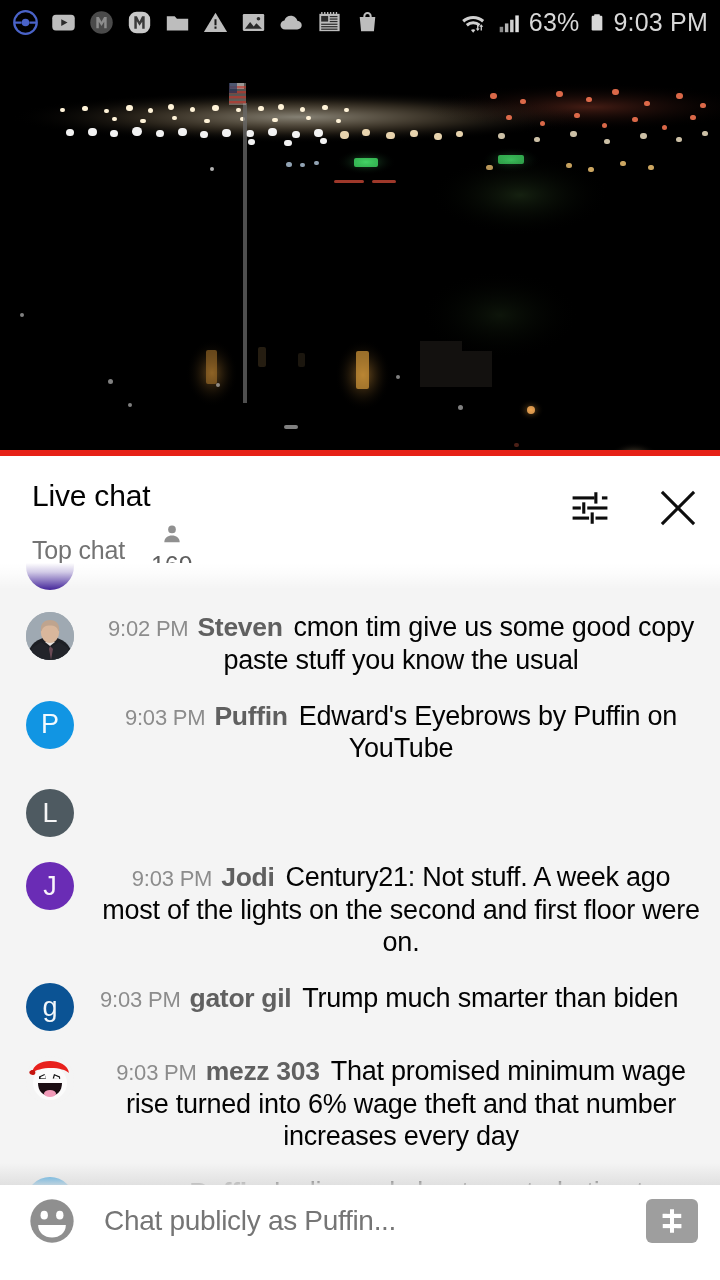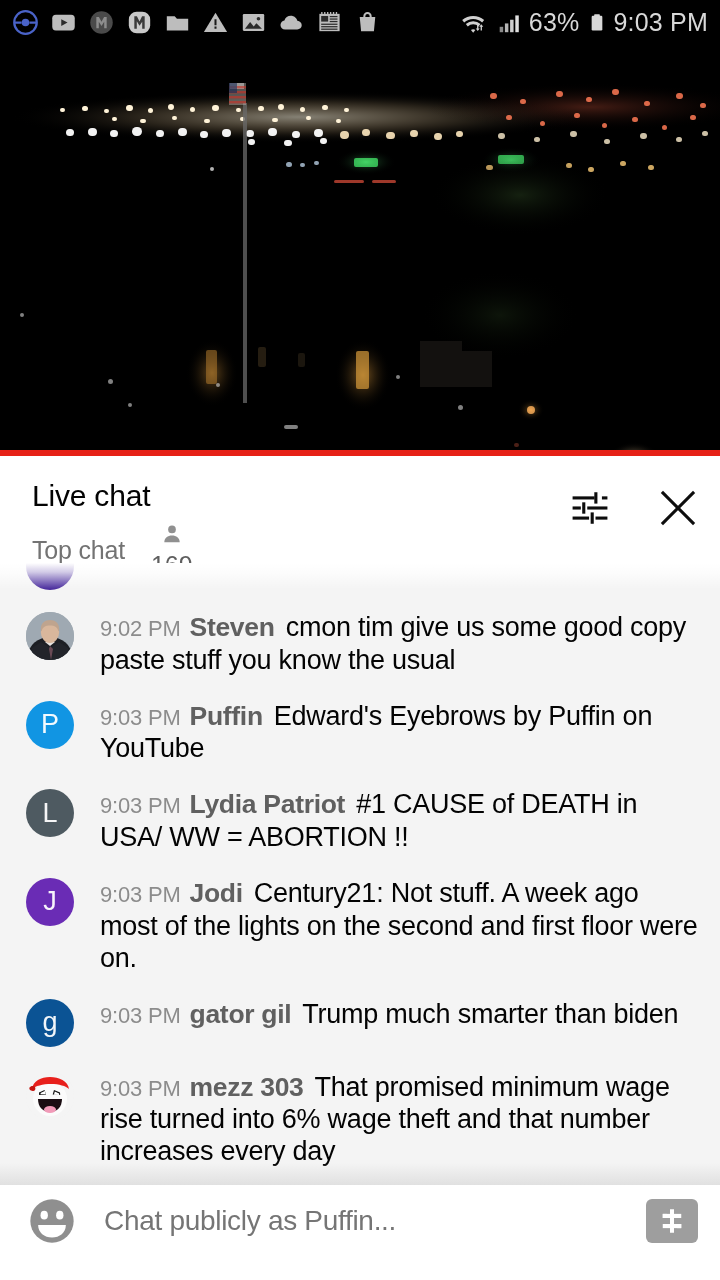--- a/index.html
+++ b/index.html
@@ -38,21 +38,21 @@
   .ch-mode{ font-size:25px; color:#737373; line-height:1; letter-spacing:-.2px; }
   .ch-viewers{ display:flex; align-items:center; margin-left:26px; gap:7px;flex-direction:column; }
   .person-ic{ width:22px; height:24px; display:block; }
   .ch-count{ font-size:25px; color:#5f5f5f; line-height:1; }
   .ch-actions{ margin-left:auto; display:flex; align-items:center; gap:40px; padding-top:6px; }
   .ch-btn{ width:48px; height:48px; display:flex; align-items:center; justify-content:center; }
 
   
   .chat-list{
     position:absolute; left:0; top:563px; width:720px; height:622px;
-    background:#f4f4f4; overflow:hidden;
+    background:#f4f4f4; overflow:hidden;text-align:center;
   }
   .list-inner{ position:absolute; left:0; top:-24px; width:720px; }
   .msg{ display:flex; padding:11px 18px 11px 26px; align-items:flex-start; }
   .avatar{
     width:48px; height:48px; border-radius:50%; flex:0 0 auto; margin-top:3px;
     display:flex; align-items:center; justify-content:center; overflow:hidden; position:relative;
   }
   .av-letter{ color:#fff; font-size:27px; line-height:1; font-weight:400; opacity:.95; }
   .msg-body{
     margin-left:26px; font-size:27px; line-height:1.19; color:#030303;
@@ -416,23 +416,20 @@
       </div>
       <div class="msg-body">
         <span class="ts">9:03 PM</span><span class="author">Puffin</span><span class="body-text">Edward's Eyebrows by Puffin on YouTube</span>
       </div>
     </div>
 
     <div class="msg">
       <div class="avatar" style="background:#4e5a61;">
         <span class="av-letter">L</span>
       </div>
-      <div class="msg-body">
-        <span class="ts">9:03 PM</span><span class="author">Lydia Patriot</span><span class="body-text">#1 CAUSE of DEATH in USA/ WW = ABORTION !!</span>
-      </div>
     </div>
 
     <div class="msg">
       <div class="avatar" style="background:#6a2cb5;">
         <span class="av-letter">J</span>
       </div>
       <div class="msg-body">
         <span class="ts">9:03 PM</span><span class="author">Jodi</span><span class="body-text">Century21: Not stuff. A week ago most of the lights on the second and first floor were on.</span>
       </div>
     </div>

